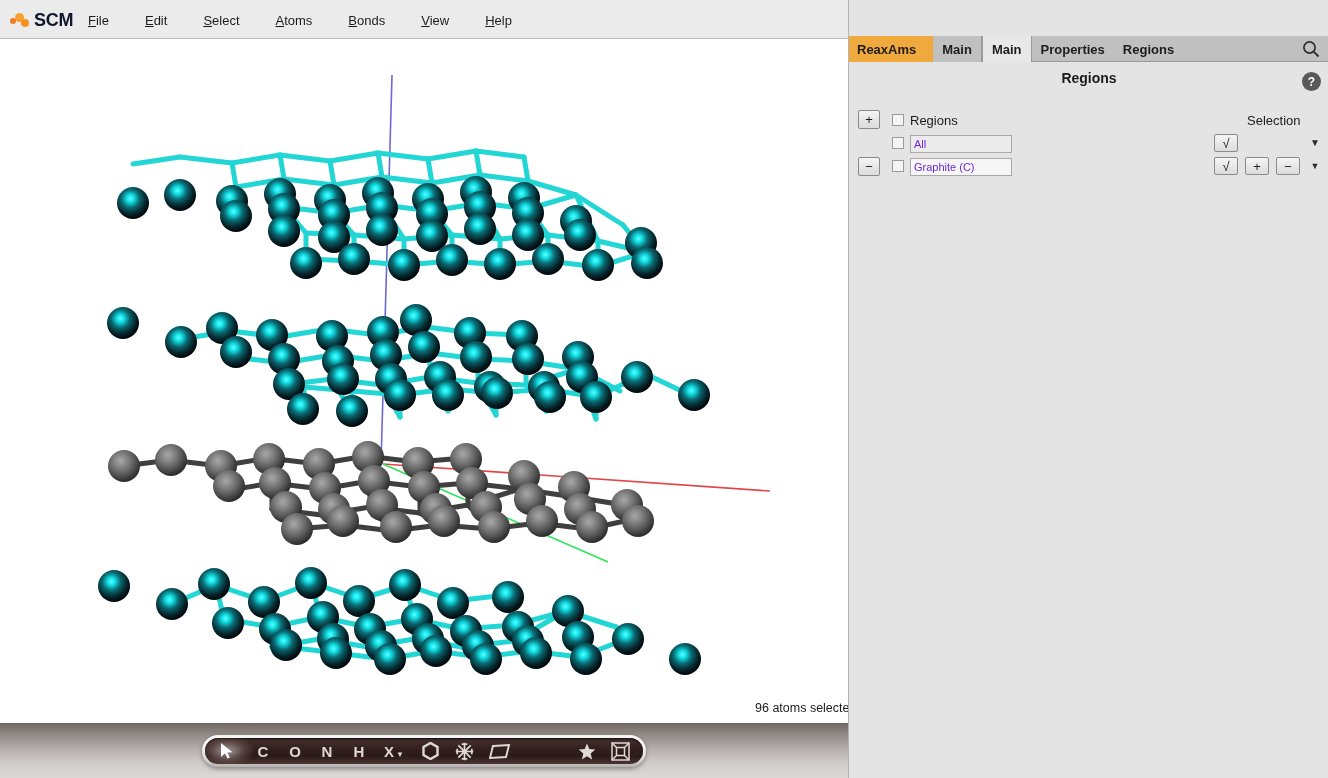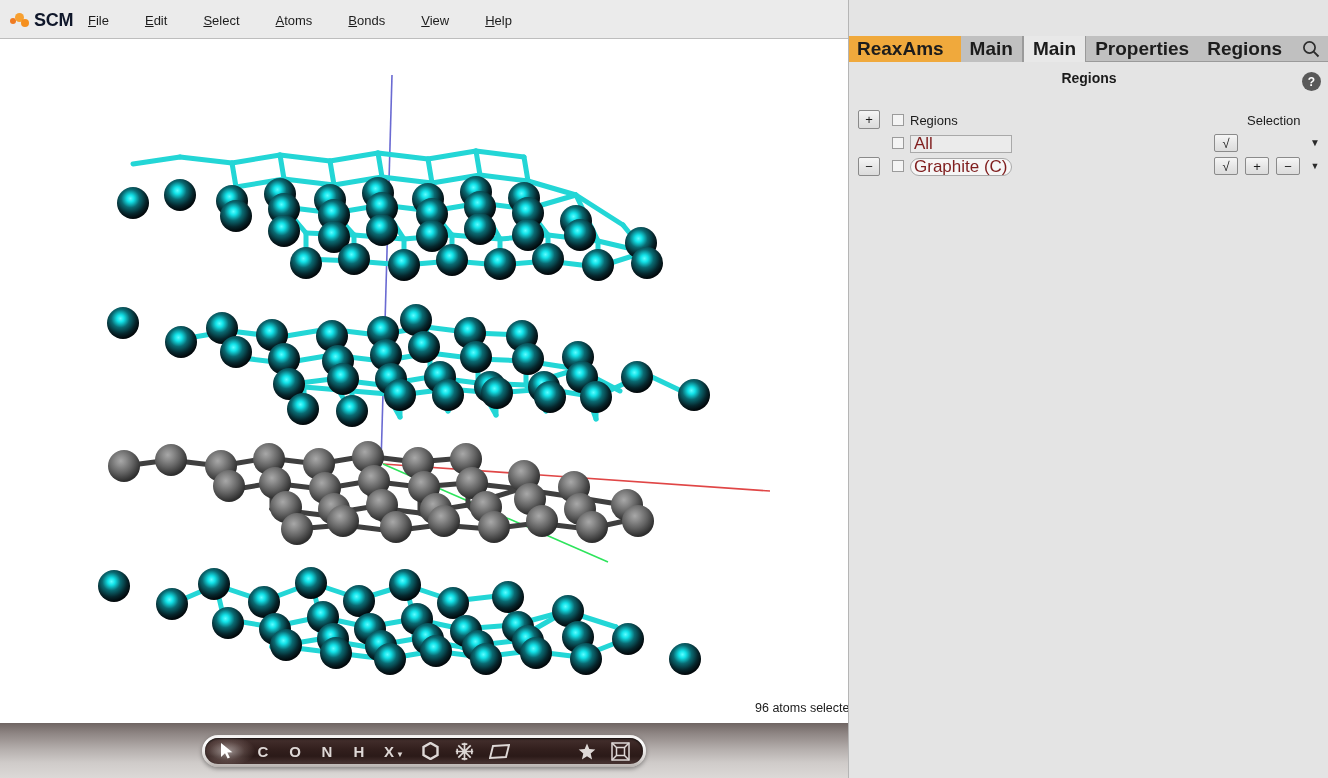--- a/index.html
+++ b/index.html
@@ -93,21 +93,21 @@
     background:#e4e4e4;
     border-left:1px solid #b5b5b5;box-sizing:border-box;
   }
   .tabbar{
     position:absolute;left:0;top:36px;width:480px;height:26px;
     background:#c0c0c0;border-bottom:1px solid #9a9a9a;box-sizing:border-box;
   }
   .tabbar .tabs{position:absolute;left:0;top:0;display:flex;height:26px;}
   .tab{
     position:relative;height:26px;display:flex;align-items:center;
-    padding:0 9px;font-size:19px;font-weight:bold;color:#1c1c1c;
+    padding:0 9px;font-size:13px;font-weight:bold;color:#1c1c1c;
     box-sizing:border-box;cursor:default;white-space:nowrap;
   }
   .tab.chev{
     background:#f0a93c;padding-left:8px;padding-right:17px;color:#1c1c1c;
   }
   .tab.chev::after{
     content:"";position:absolute;right:-12px;top:0;width:0;height:0;
     border-top:13px solid transparent;border-bottom:13px solid transparent;
     border-left:12px solid #f0a93c;
   }
@@ -135,25 +135,25 @@
     display:flex;align-items:center;justify-content:center;
     box-sizing:border-box;cursor:default;position:absolute;
     font-family:"Liberation Sans", sans-serif;
   }
   .cb{
     position:absolute;width:12px;height:12px;border:1px solid #9b9b9b;
     background:#f4f4f4;box-sizing:border-box;cursor:default;
   }
   .field{
     position:absolute;height:18px;border:1px solid #a9a9a9;box-sizing:border-box;
-    font-size:17px;color:#7f1d1d;display:flex;align-items:center;
+    font-size:11px;color:#6d28d9;display:flex;align-items:center;
     padding-left:3px;font-family:"Liberation Sans", sans-serif;
   }
   .field.ro{background:#ebebeb;}
-  .field.rw{background:#f6f6f6;border-radius:9px;}
+  .field.rw{background:#f6f6f6;}
   .lbl{position:absolute;font-size:13px;color:#1b1b1b;white-space:nowrap;}
   .arrowbtn{
     position:absolute;color:#2a2a2a;font-size:10px;line-height:10px;cursor:default;
     display:flex;align-items:center;justify-content:center;
   }
 </style>
 </head>
 <body>
 
 <div id="app">

